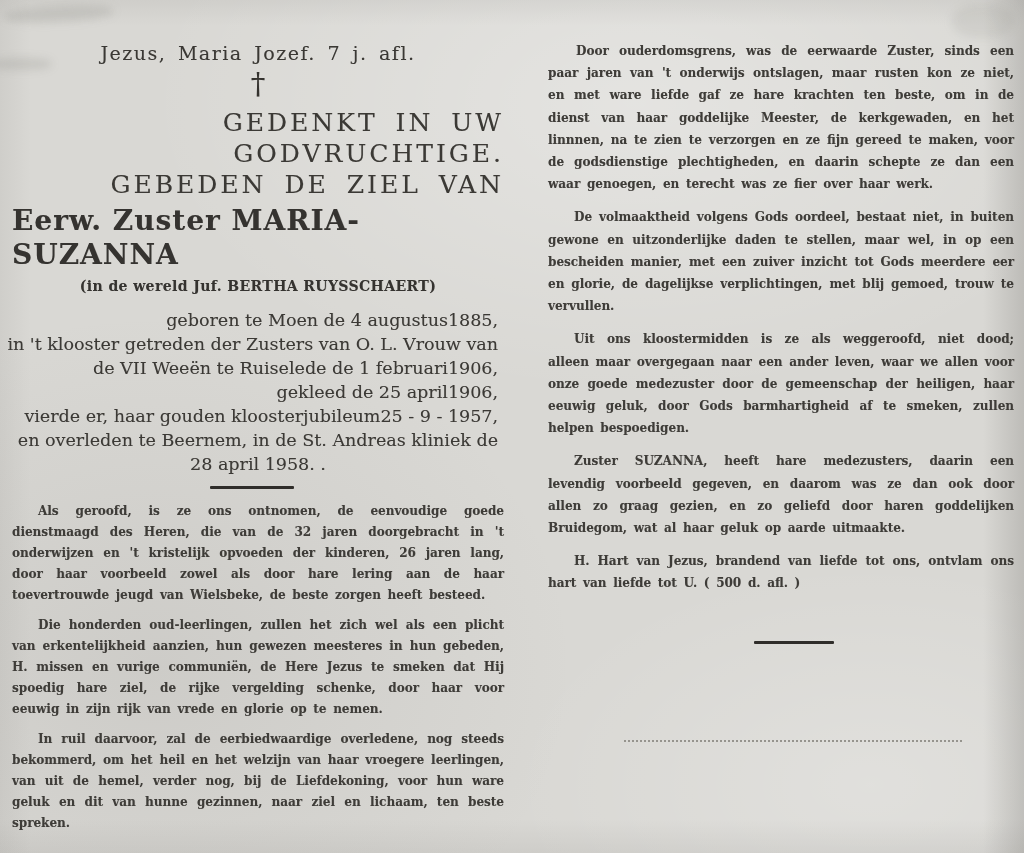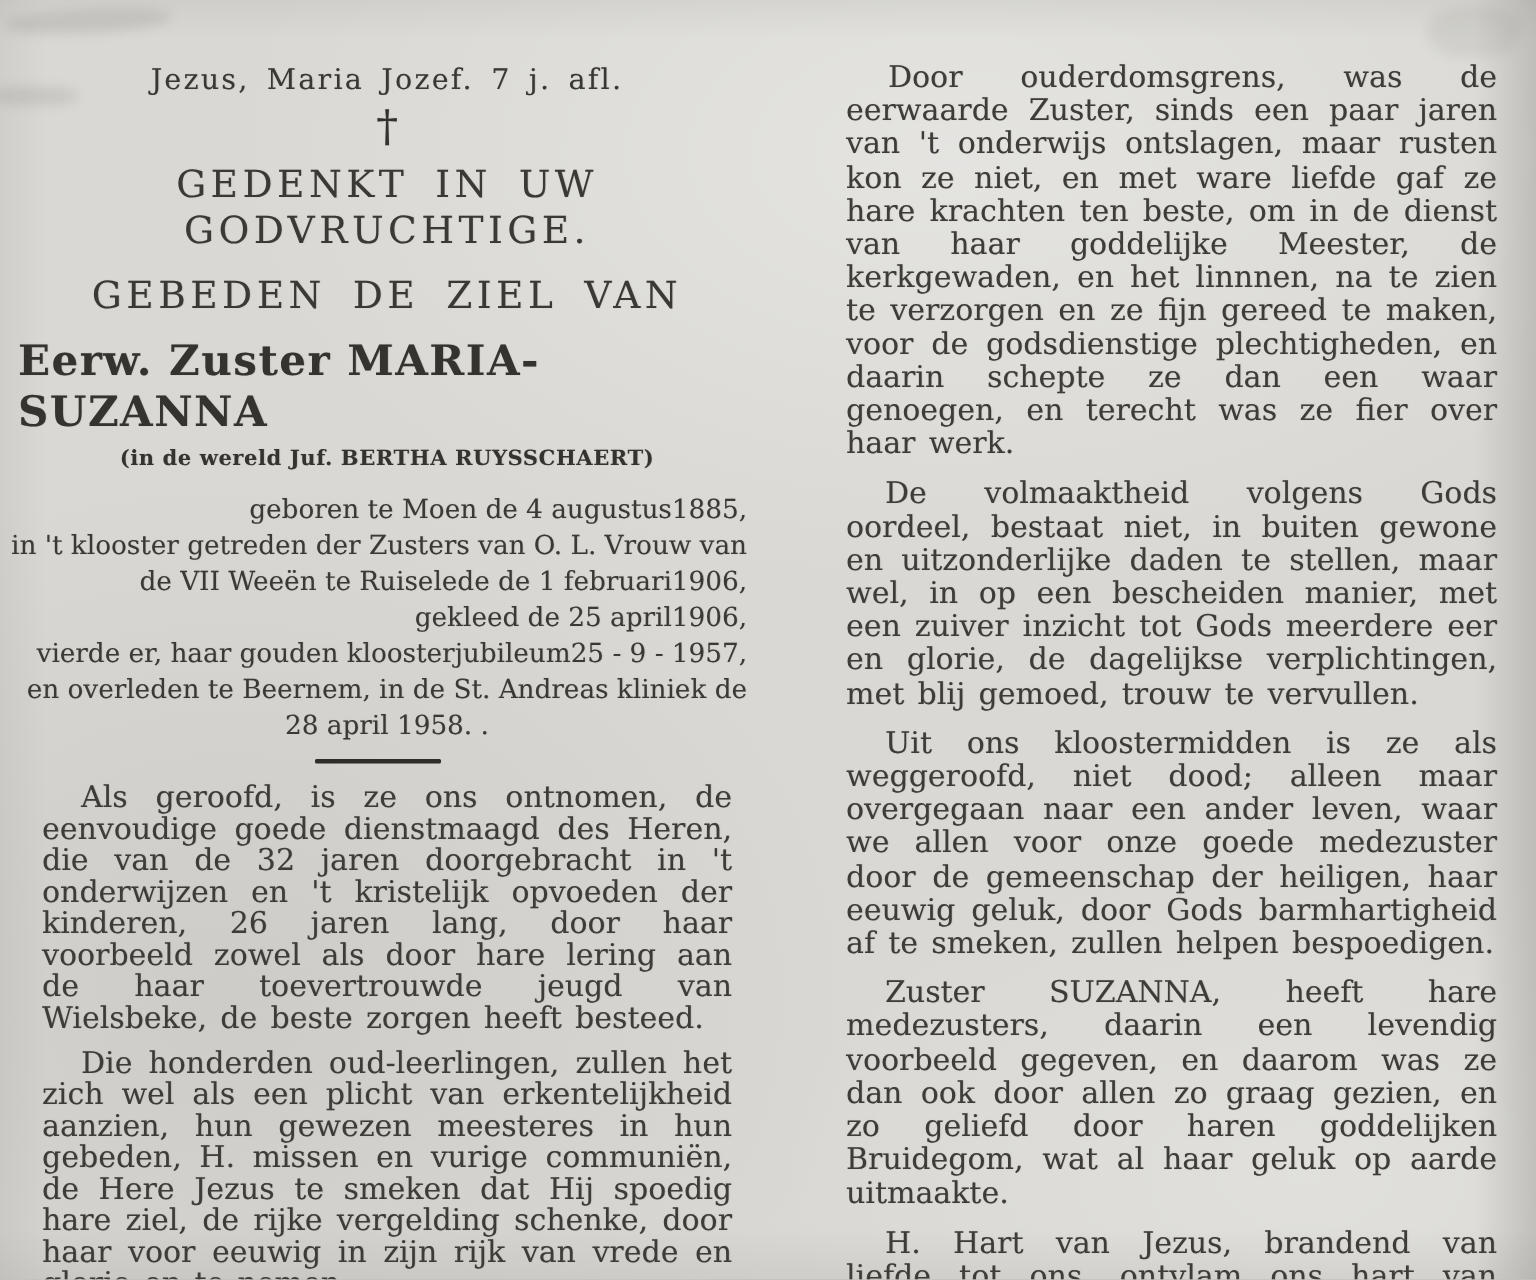--- a/index.html
+++ b/index.html
@@ -18,32 +18,32 @@
   }
   .smudge{position:absolute;filter:blur(4px);border-radius:45%;background:rgba(108,106,102,0.16);}
   .sm-tl1{left:4px;top:6px;width:110px;height:16px;transform:rotate(-3deg);}
   .sm-tl2{left:-8px;top:58px;width:60px;height:12px;}
   .sm-tr1{left:952px;top:4px;width:62px;height:34px;background:rgba(108,106,102,0.10);}
   .col{position:absolute;top:0;}
   .col-left{left:12px;width:492px;}
   .col-right{left:548px;width:466px;}
   .invocation{margin-top:42px;text-align:center;font-size:19px;letter-spacing:1.5px;word-spacing:4px;color:#3a3834;}
   .cross{text-align:center;font-size:29px;line-height:34px;margin-top:3px;color:#34322e;}
-  .memorial{margin:12px;text-align:center;font-weight:400;font-size:25px;line-height:31px;letter-spacing:3px;word-spacing:7px;color:#3b3935;}
+  .memorial{margin:0;text-align:right;font-weight:400;font-size:25px;line-height:31px;letter-spacing:3px;word-spacing:7px;color:#3b3935;}
   .memorial.l1{margin-top:6px;}
   .name-line{margin:4px 0 0;text-align:left;font-weight:700;font-size:28px;line-height:34px;letter-spacing:1px;color:#353330;}
   .secular-line{margin:0;text-align:center;font-weight:700;font-size:14px;line-height:29px;letter-spacing:0.4px;color:#353330;}
   .bio{margin-top:7px;font-size:17.5px;line-height:24px;color:#3b3935;}
   .bio-row{display:flex;justify-content:flex-end;white-space:nowrap;}
   .bio-year{padding-right:6px;}
   .bio-center{text-align:center;}
   .rule{height:3px;background:#2f2d2a;border-radius:1px;}
   .rule-left{width:84px;margin:10px 0 0 198px;}
   .rule-right{width:80px;margin:46px 0 0 206px;}
-  .para{margin:9px 16px 0;text-align:justify;text-indent:26px;font-size:20px;line-height:21px;word-spacing:2.5px;color:#3e3c38;}
+  .para{margin:9px 0 0;text-align:justify;text-indent:26px;font-size:12px;line-height:21px;word-spacing:2.5px;color:#3e3c38;font-weight:bold;}
   .col-left .para.first{margin-top:12px;}
   .col-right .para{line-height:22.2px;margin-top:11px;}
   .col-right .para.first{margin-top:40px;text-indent:28px;}
   .dotted{margin:96px 0 0 76px;width:338px;height:0;border-top:2px dotted #96948e;}
 </style>
 </head>
 <body>
 
 <div class="scan">
   <div class="smudge sm-tl1"></div>

